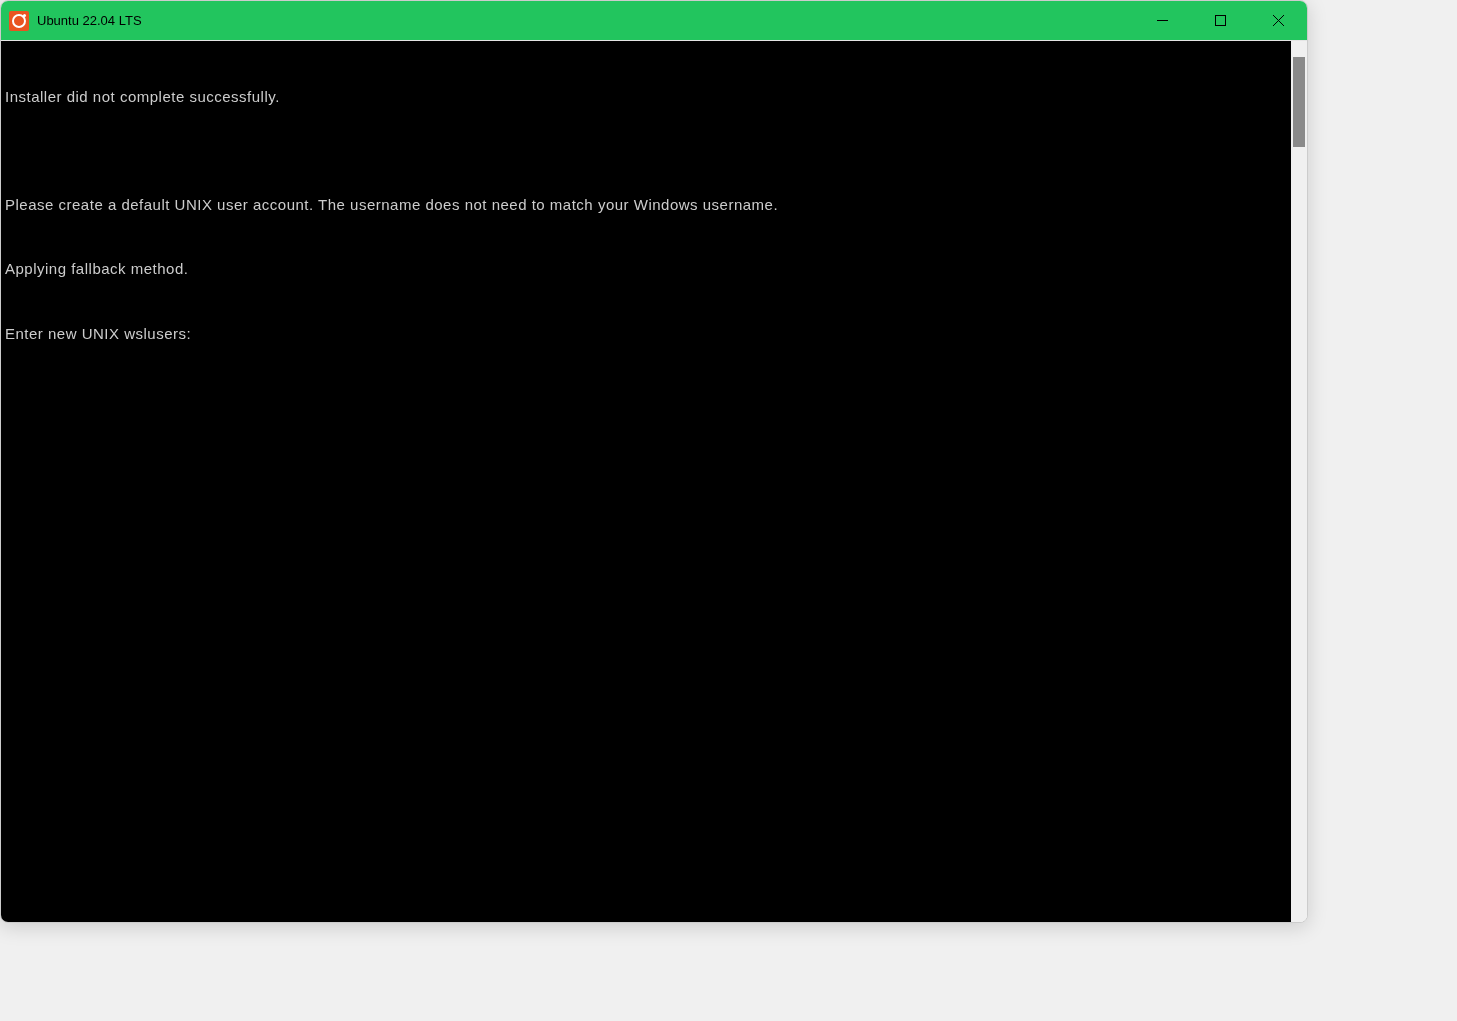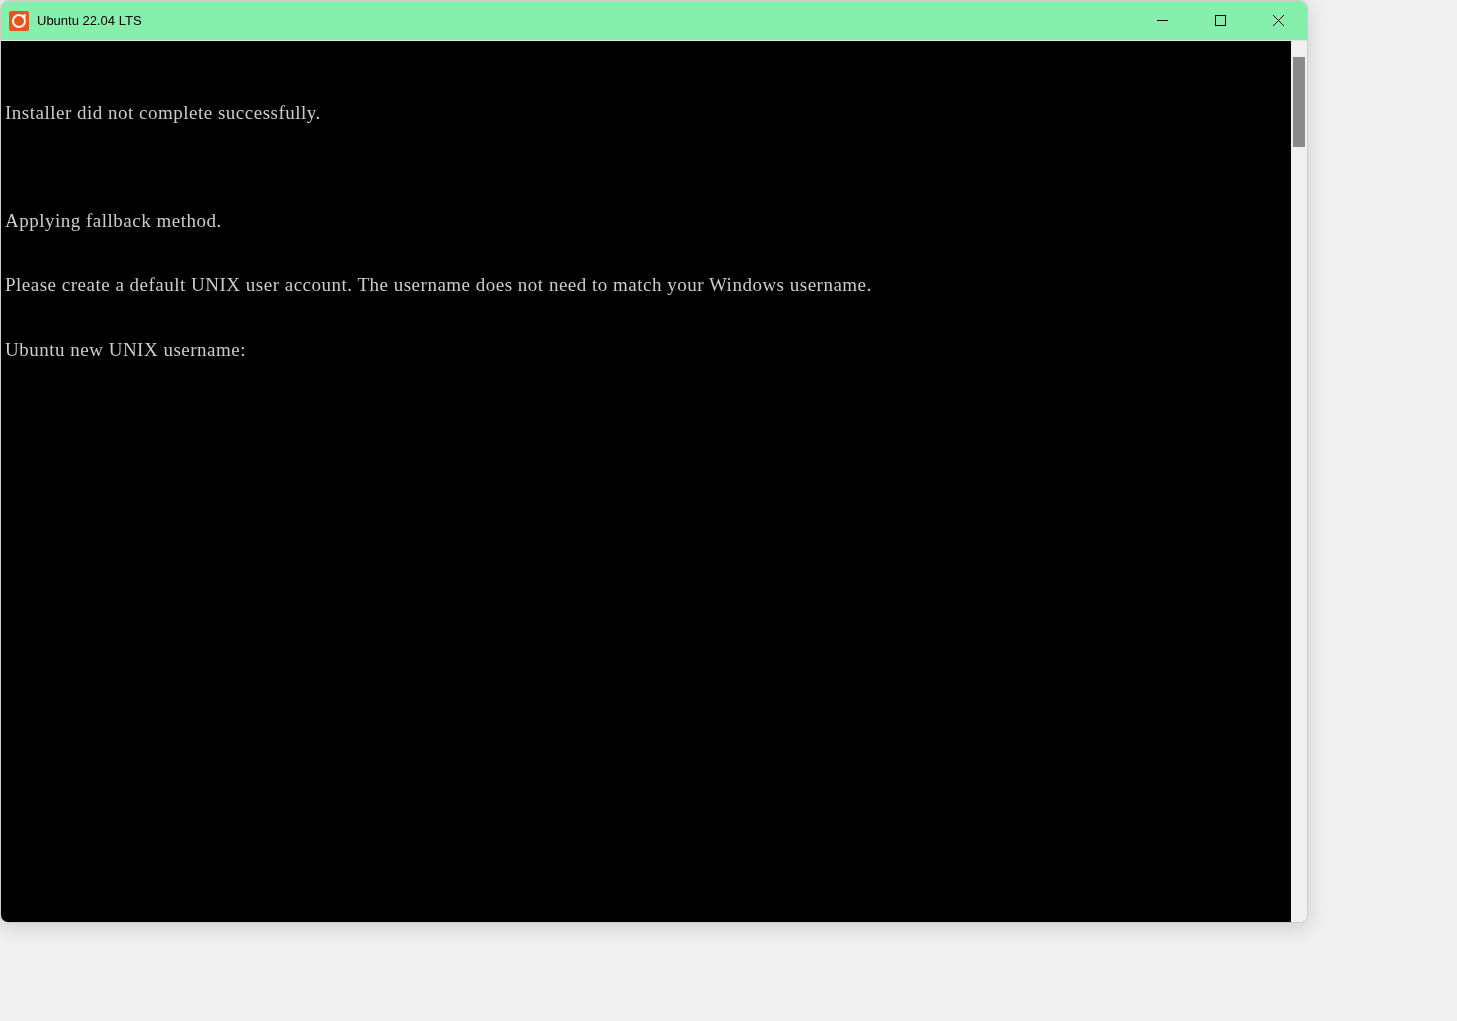--- a/index.html
+++ b/index.html
@@ -22,21 +22,21 @@
       border: 1px solid #ccc;
       border-radius: 8px;
       overflow: hidden;
       box-shadow: 0 4px 20px rgba(0,0,0,0.15);
       position: absolute;
       left: 0;
       top: 0;
     }
     .titlebar {
       height: 40px;
-      background: #86efac;
+      background: #22c55e;
       display: flex;
       align-items: center;
       padding-left: 8px;
       border-bottom: 1px solid #e5e5e5;
     }
     .app-icon {
       width: 20px;
       height: 20px;
       background: #E95420;
       border-radius: 2px;
@@ -90,23 +90,23 @@
     .terminal-area {
       position: relative;
       height: calc(100% - 40px);
       display: flex;
     }
     .terminal {
       background: #000;
       color: #cccccc;
       height: 100%;
       flex: 1;
-      padding: 18px 4px;
-      font-family: Liberation Serif, serif;
-      font-size: 19px;
+      padding: 2px 4px;
+      font-family: Liberation Sans, sans-serif;
+      font-size: 15px;
       line-height: 21.5px;
       letter-spacing: 0.5px;
       white-space: pre-wrap;
       word-break: break-all;
       overflow: hidden;
     }
     .terminal .line {
       display: block;
     }
     .prompt-line {
@@ -163,23 +163,23 @@
           <line x1="0" y1="0" x2="11" y2="11" stroke="#000" stroke-width="1"></line>
           <line x1="11" y1="0" x2="0" y2="11" stroke="#000" stroke-width="1"></line>
         </svg>
       </button>
     </div>
   </div>
   <div class="terminal-area">
     <div class="terminal">
       <span class="line">Installer did not complete successfully.</span>
       <span class="line"></span>
+      <span class="line">Please create a default UNIX user account. The username does not need to match your Windows username.</span>
       <span class="line">Applying fallback method.</span>
-      <span class="line">Please create a default UNIX user account. The username does not need to match your Windows username.</span>
       <div class="prompt-line">
-        <span>Ubuntu new UNIX username: </span><input type="text" class="username-input" autocomplete="off" value="" style="">
+        <span>Enter new UNIX wslusers: </span><input type="text" class="username-input" autocomplete="off" value="" style="">
       </div>
     </div>
     <div class="scrollbar">
       <div class="scrollbar-thumb"></div>
     </div>
   </div>
 </div>
 
 </body></html>

